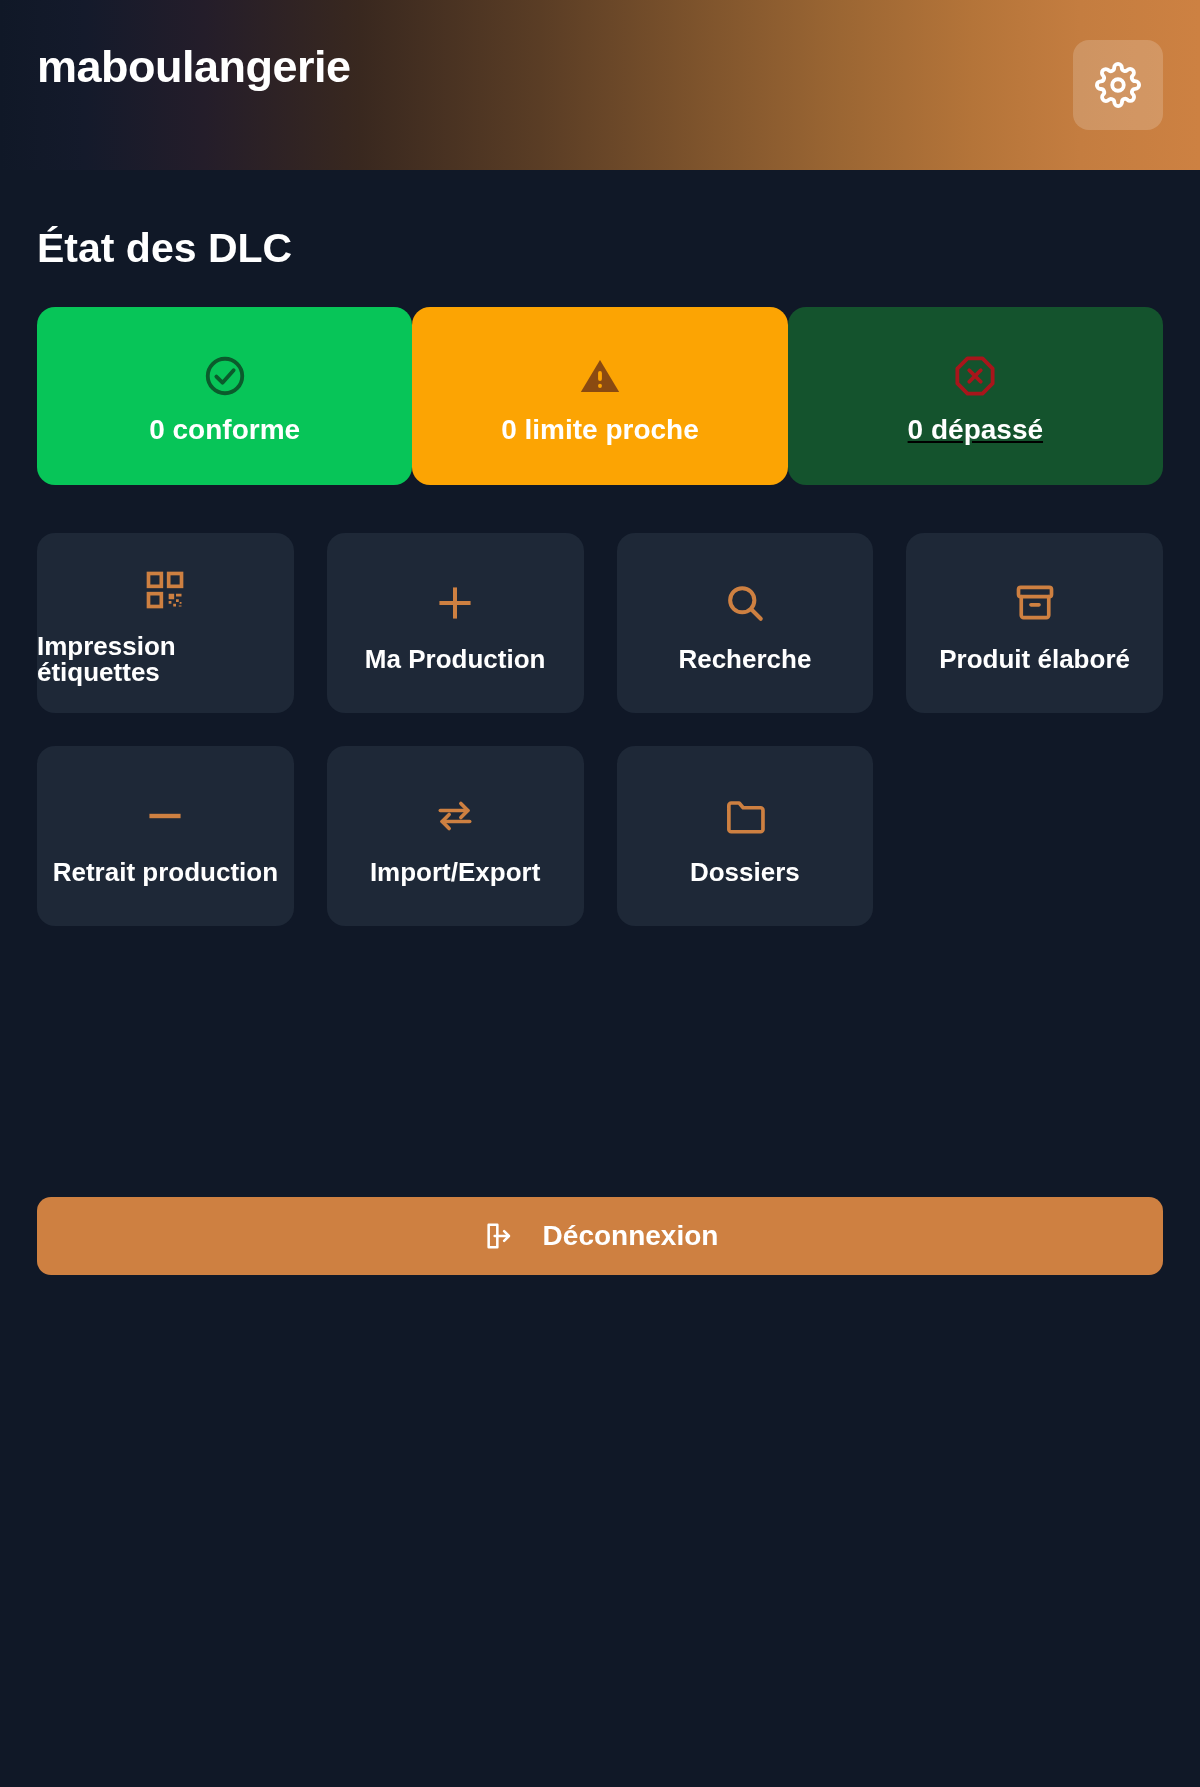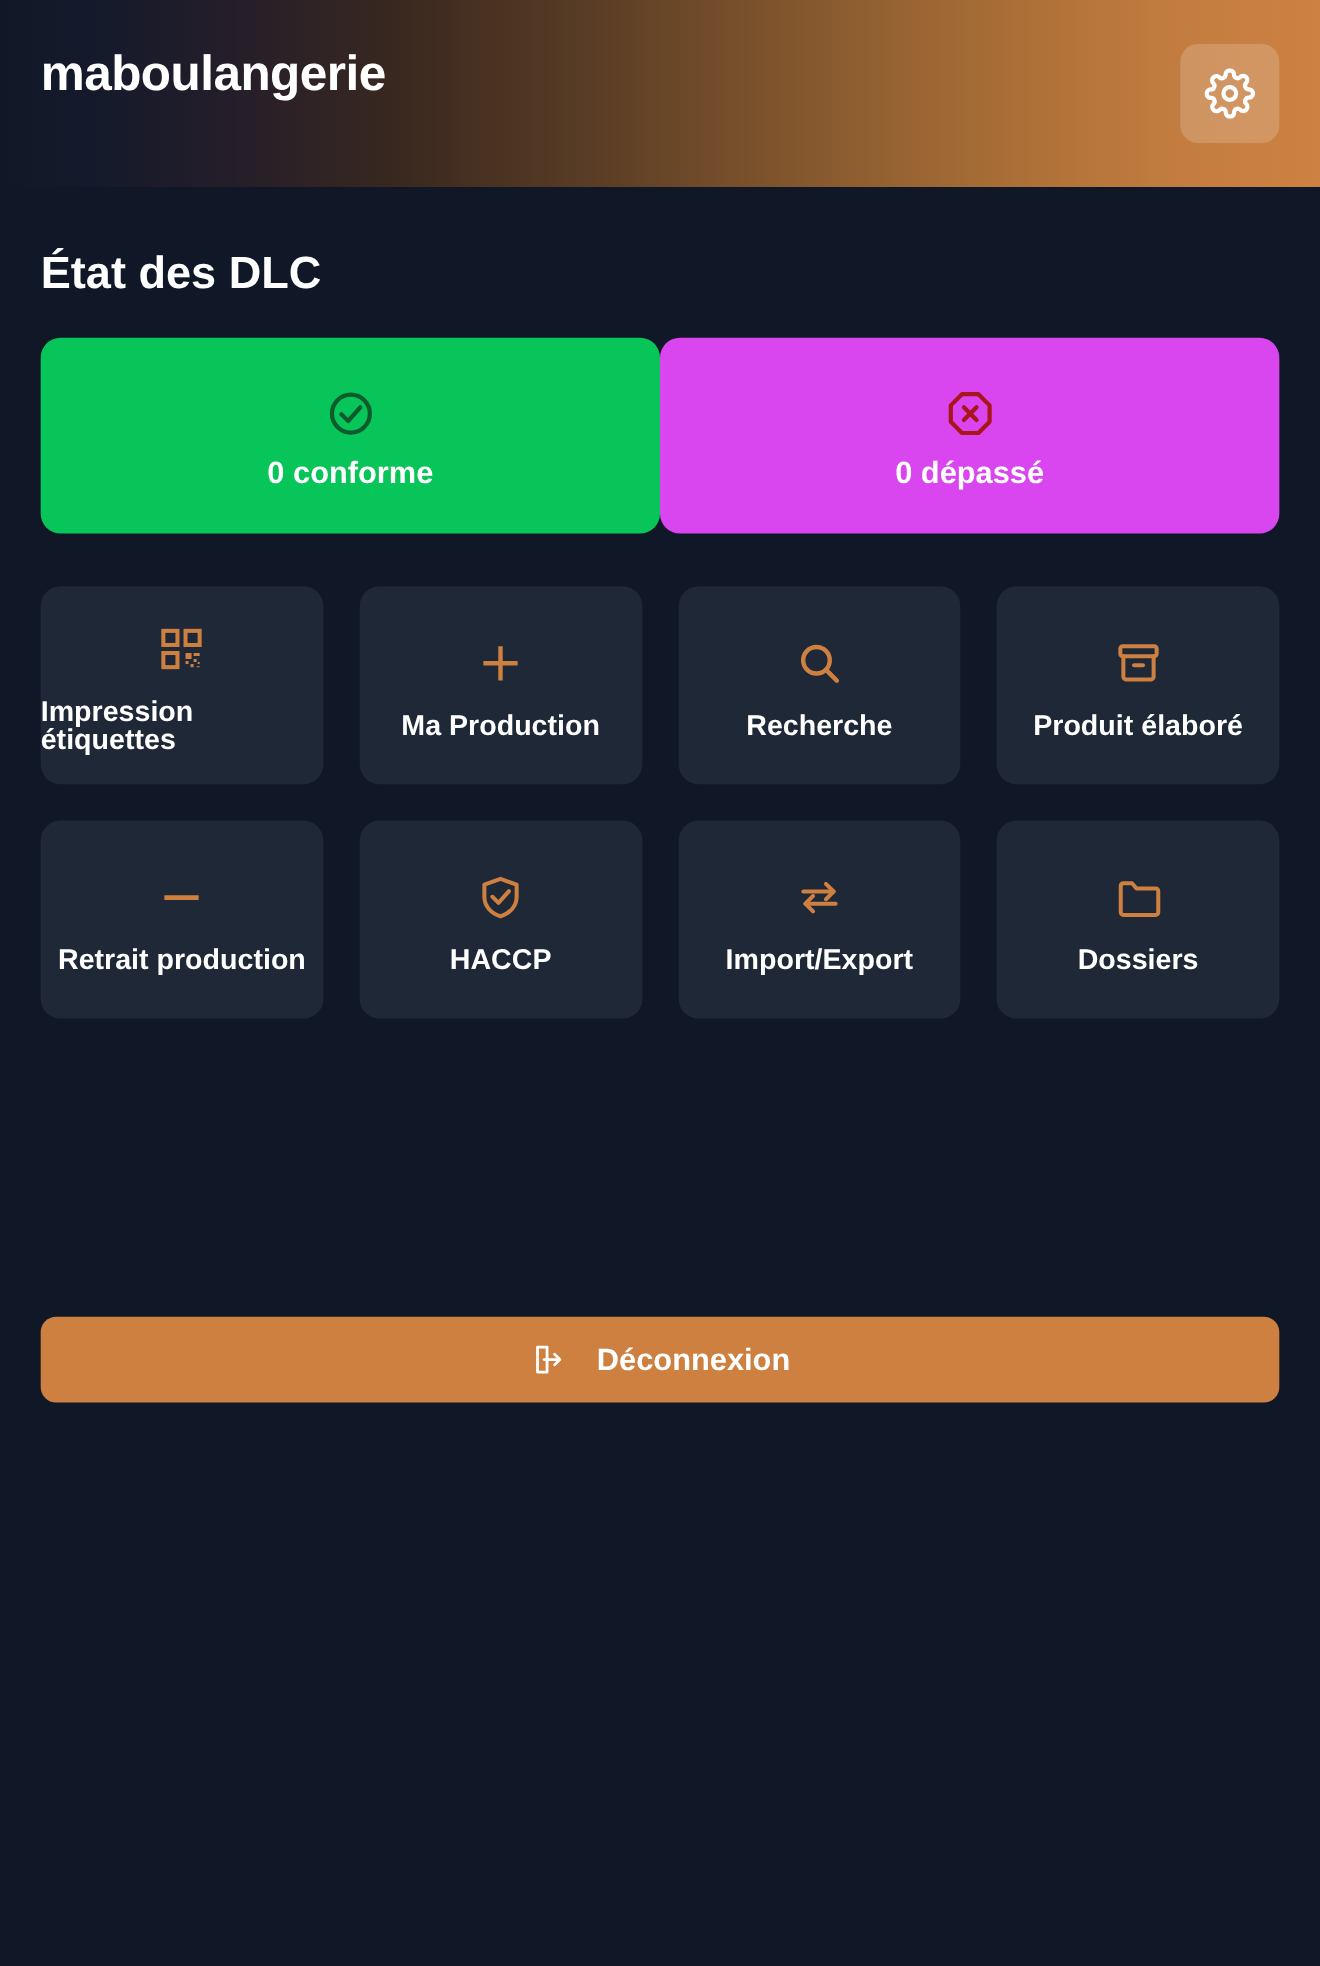--- a/index.html
+++ b/index.html
@@ -50,21 +50,21 @@
     cursor:pointer;
   }
   .status-card .sc-icon { height:56px; display:flex; align-items:center; justify-content:center; }
   .status-card .sc-icon svg { width:46px; height:46px; display:block; }
   .status-card .sc-label {
     margin-top:12px;
     font-size:28px; font-weight:bold; color:#ffffff; line-height:1;
   }
   .sc-green  { background:#07c558; }
   .sc-orange { background:#fca403; }
-  .sc-red    { background:#d946ef; }
+  .sc-red    { background:#14532d;text-decoration:underline; }
 
   
   .menu-grid {
     margin-top:48px;
     display:grid; grid-template-columns:1fr 1fr 1fr 1fr;
     column-gap:33px; row-gap:33px;
   }
   .menu-tile {
     height:180px; border-radius:18px; background:#1e2837;
     display:flex; flex-direction:column; align-items:center; justify-content:center;
@@ -113,20 +113,30 @@
       <div class="status-card sc-green">
         <span class="sc-icon">
           <svg viewBox="0 0 24 24" fill="none" stroke="#0b5b2c" stroke-width="2" stroke-linecap="round" stroke-linejoin="round">
             <circle cx="12" cy="12" r="9"></circle>
             <polyline points="7.5 12.3 10.7 15.5 16.5 9"></polyline>
           </svg>
         </span>
         <span class="sc-label">0 conforme</span>
       </div>
 
+      <div class="status-card sc-orange">
+        <span class="sc-icon">
+          <svg viewBox="0 0 24 24" fill="none">
+            <path d="M12 3.6 22 20.4H2z" fill="#8a4a11"></path>
+            <rect x="11" y="9.4" width="2" height="5.2" rx="1" fill="#fca403"></rect>
+            <rect x="11" y="16" width="2" height="2.2" rx="1" fill="#fca403"></rect>
+          </svg>
+        </span>
+        <span class="sc-label">0 limite proche</span>
+      </div>
 
       <div class="status-card sc-red">
         <span class="sc-icon">
           <svg viewBox="0 0 24 24" fill="none" stroke="#a8151b" stroke-width="2" stroke-linecap="round" stroke-linejoin="round">
             <polygon points="8.1 2.8 15.9 2.8 21.2 8.1 21.2 15.9 15.9 21.2 8.1 21.2 2.8 15.9 2.8 8.1"></polygon>
             <line x1="9" y1="9" x2="15" y2="15"></line>
             <line x1="15" y1="9" x2="9" y2="15"></line>
           </svg>
         </span>
         <span class="sc-label">0 dépassé</span>
@@ -181,29 +191,20 @@
 
       <div class="menu-tile">
         <span class="mt-icon">
           <svg viewBox="0 0 24 24" fill="none" stroke="#ce8041" stroke-width="2.4" stroke-linecap="butt">
             <line x1="3.5" y1="12" x2="20.5" y2="12"></line>
           </svg>
         </span>
         <span class="mt-label">Retrait production</span>
       </div>
 
-      <div class="menu-tile">
-        <span class="mt-icon">
-          <svg viewBox="0 0 24 24" fill="none" stroke="#ce8041" stroke-width="2" stroke-linecap="round" stroke-linejoin="round">
-            <path d="M12 2.7 20 5.6v6c0 4.7-3.3 8.2-8 9.7-4.7-1.5-8-5-8-9.7v-6z"></path>
-            <polyline points="8 11.6 11 14.6 16.2 8.8"></polyline>
-          </svg>
-        </span>
-        <span class="mt-label">HACCP</span>
-      </div>
 
       <div class="menu-tile">
         <span class="mt-icon">
           <svg viewBox="0 0 24 24" fill="none" stroke="#ce8041" stroke-width="2" stroke-linecap="round" stroke-linejoin="round">
             <line x1="4" y1="9" x2="19" y2="9"></line>
             <polyline points="15.2 5.2 19 9 15.2 12.8"></polyline>
             <line x1="20" y1="15" x2="5" y2="15"></line>
             <polyline points="8.8 11.2 5 15 8.8 18.8"></polyline>
           </svg>
         </span>

